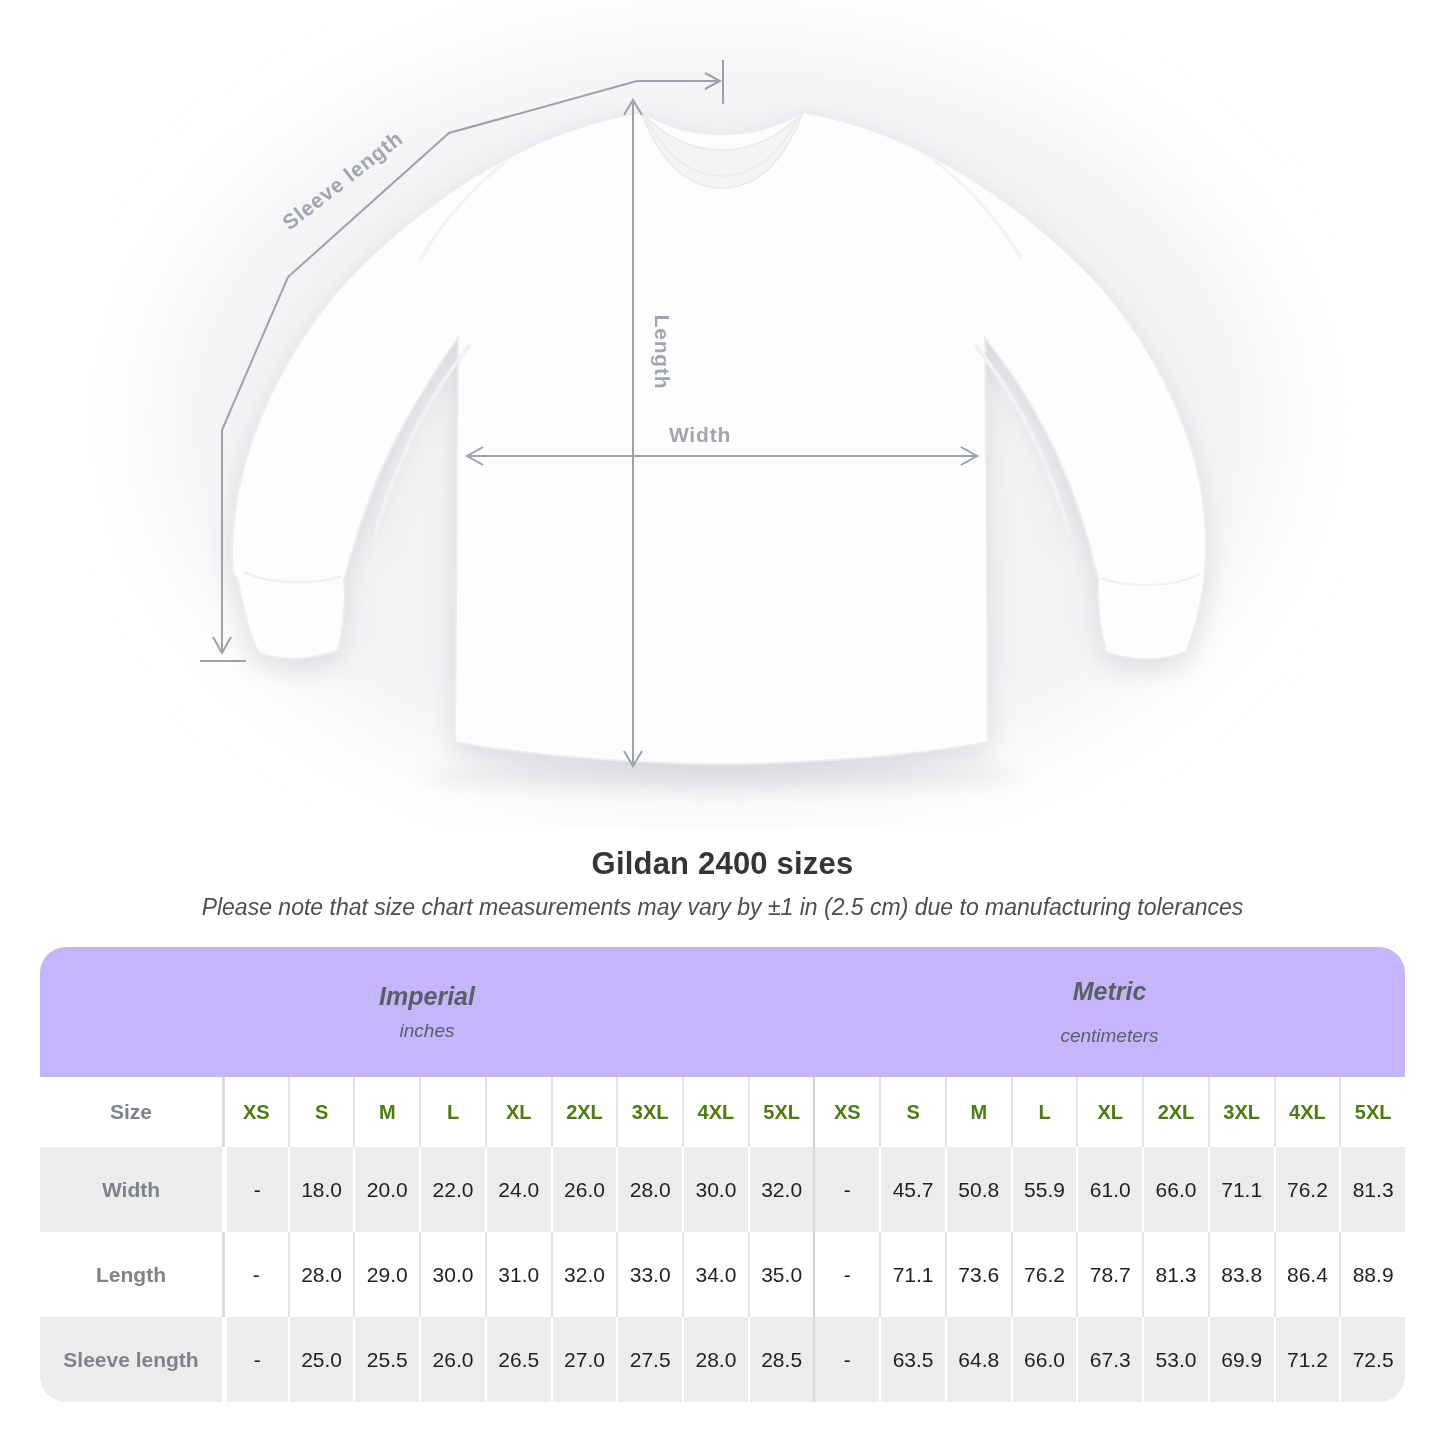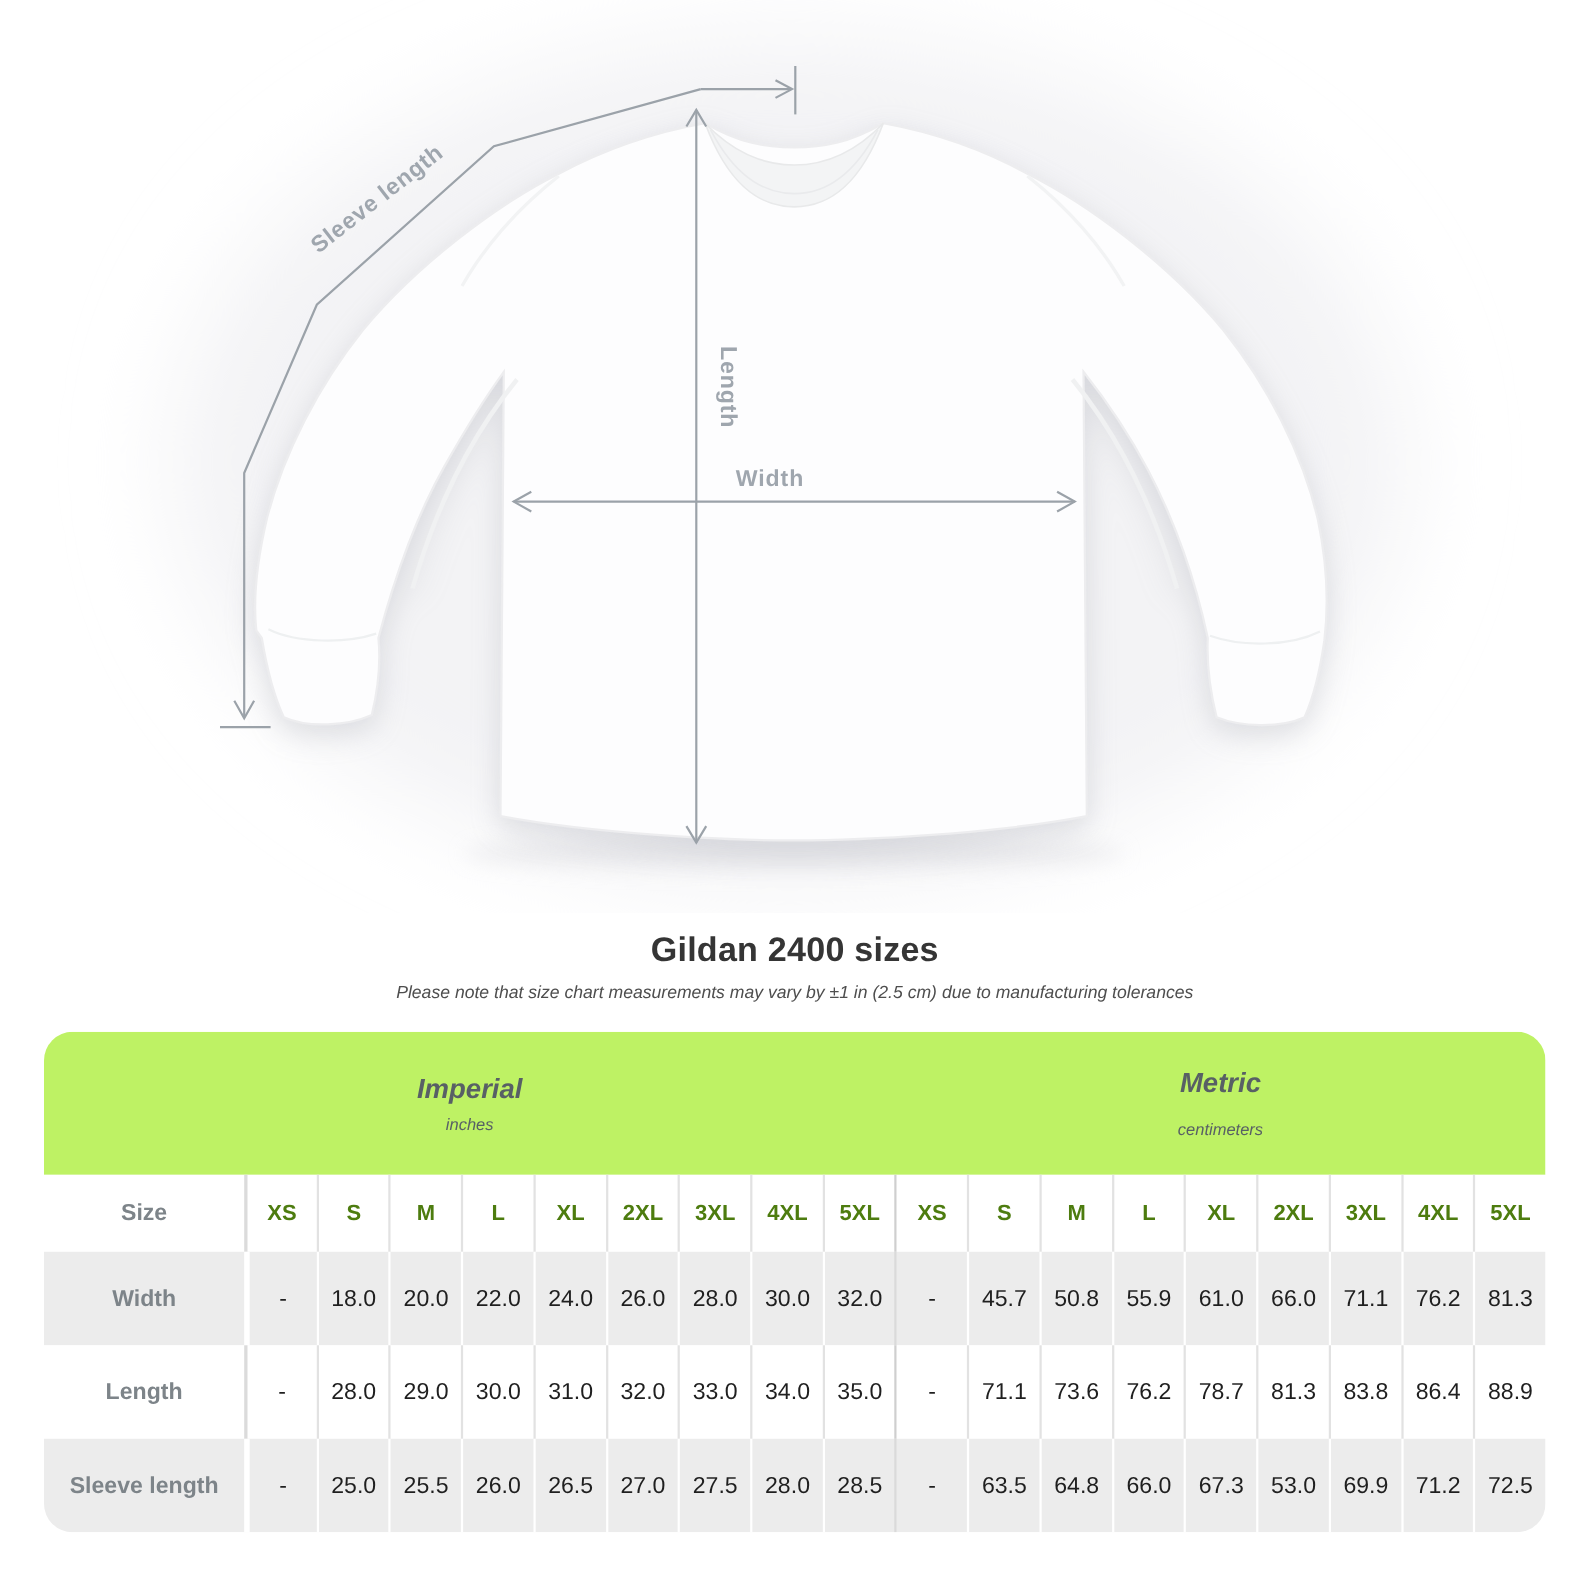--- a/index.html
+++ b/index.html
@@ -9,32 +9,32 @@
   }
   .hero{position:relative;width:1445px;height:830px;}
   .hero svg{display:block;}
 
   h1.title{
     margin:16px 0 12px;text-align:center;
     font-size:31px;font-weight:bold;color:#353535;letter-spacing:.2px;
   }
   p.note{
     margin:10px 0 0;text-align:center;font-style:italic;
-    font-size:16px;color:#4e4e4e;
+    font-size:23px;color:#4e4e4e;
   }
 
   .size-table{
     width:1365px;margin:26px auto 0;border-radius:26px;overflow:hidden;background:#fff;
   }
-  .unit-band{display:flex;height:130px;background:#bef264;}
+  .unit-band{display:flex;height:130px;background:#c4b5fd;}
   .unit-group{display:flex;flex-direction:column;align-items:center;justify-content:center;gap:9px;}
   .unit-group.imperial{width:774px;}
   .unit-group.metric{width:591px;gap:19px;}
   .unit-name{font-size:25px;font-weight:bold;font-style:italic;color:#586065;}
-  .unit-sub{font-size:15px;font-style:italic;color:#586065;}
+  .unit-sub{font-size:19px;font-style:italic;color:#586065;}
 
   .trow{display:grid;grid-template-columns:182px repeat(18,1fr);}
   .sizes-row{height:70px;}
   .data-row{height:85px;}
   .row-white{background:#ffffff;}
   .row-gray{background:#ececec;}
 
   .c{
     display:flex;align-items:center;justify-content:center;
     font-size:21px;color:#1f1f1f;border-left:2px solid transparent;

